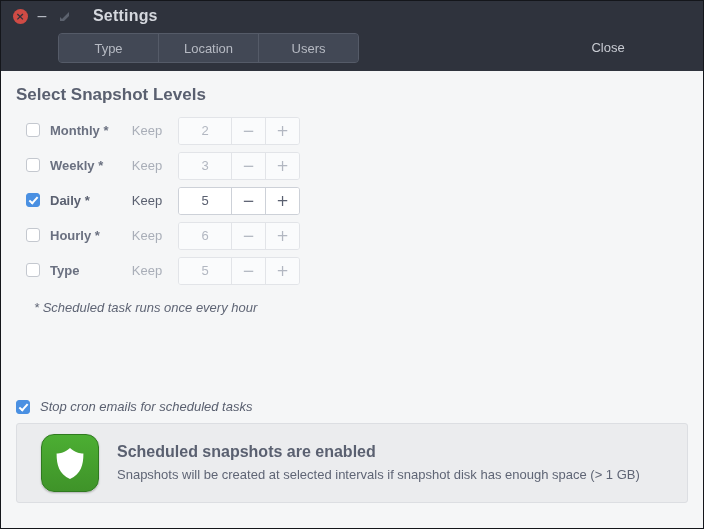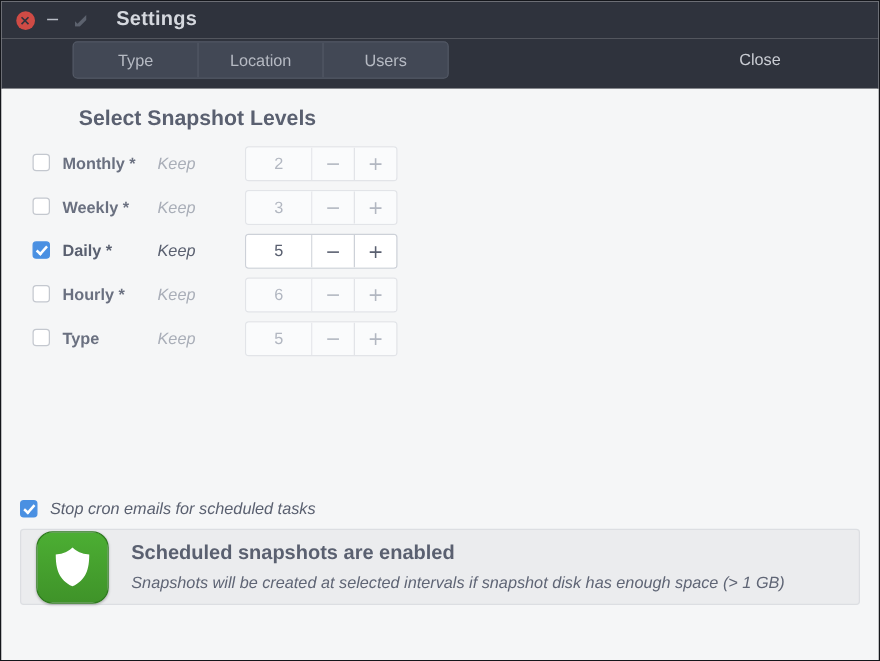--- a/index.html
+++ b/index.html
@@ -132,21 +132,20 @@
     padding: 0 14px;
     box-sizing: border-box;
   }
 
   .section-title {
     font-size: 17px;
     font-weight: bold;
     color: #5a6070;
     margin-top: 14px;
     margin-bottom: 6px;
-    margin-left: 47px;
   }
 
   
   .levels { margin-top: 8px; }
   .lrow {
     display: flex;
     align-items: center;
     height: 35px;
   }
   .cb-wrap {
@@ -186,25 +185,24 @@
     margin-left: 10px;
     font-size: 13px;
     font-weight: bold;
     color: #5a6070;
     white-space: nowrap;
   }
   .lname.dim { color: #6a7080; }
 
   .keep {
     width: 42px;
-    text-align: left;
+    text-align: center;
     font-size: 13px;
     color: #a9aeb8;
-    margin-right: 28px;
-    font-style: italic;
+    margin-right: 10px;
   }
   .keep.on { color: #5a6070; }
 
   .spin {
     display: flex;
     height: 26px;
     border: 1px solid #e2e4e8;
     border-radius: 3px;
     overflow: hidden;
     background: #fafbfc;
@@ -270,28 +268,28 @@
     font-size: 13px;
     color: #5a6070;
   }
 
   
   .info {
     position: absolute;
     left: 14px;
     right: 14px;
     top: 352px;
-    height: 61px;
+    height: 80px;
     background: #ebecee;
     border: 1px solid #dcdee2;
     border-radius: 3px;
     box-sizing: border-box;
     display: flex;
     align-items: center;
-    padding: 0 12px;
+    padding: 0 24px;
   }
   .shield-badge {
     width: 56px;
     height: 56px;
     border-radius: 13px;
     flex: 0 0 auto;
     background: linear-gradient(#4cae33, #3f9329);
     border: 1px solid #2f7a1f;
     display: flex;
     align-items: center;
@@ -305,21 +303,20 @@
     justify-content: center;
   }
   .info-h {
     font-size: 16px;
     font-weight: bold;
     color: #5a6070;
     line-height: 22px;
   }
   .info-s {
     font-size: 13px;
-    font-style: italic;
     color: #5f6575;
     line-height: 20px;
     margin-top: 2px;
     white-space: nowrap;
   }
 </style>
 </head>
 <body>
 
 <div class="window">
@@ -417,20 +414,21 @@
         <div class="keep">Keep</div>
         <div class="spin">
           <div class="spin-val">5</div>
           <div class="spin-btn">−</div>
           <div class="spin-btn">+</div>
         </div>
       </div>
 
     </div>
 
+    <div class="footnote">* Scheduled task runs once every hour</div>
 
     <div class="cron">
       <div class="cbox on"></div>
       <div class="lbl">Stop cron emails for scheduled tasks</div>
     </div>
 
     <div class="info">
       <div class="shield-badge">
         <svg width="30" height="33" viewBox="0 0 30 33">
           <path d="M15 1 C10 5.5 5 6.5 1.6 6.5 C1.6 18 4 27 15 32 C26 27 28.4 18 28.4 6.5 C25 6.5 20 5.5 15 1 Z" fill="#ffffff"></path>

